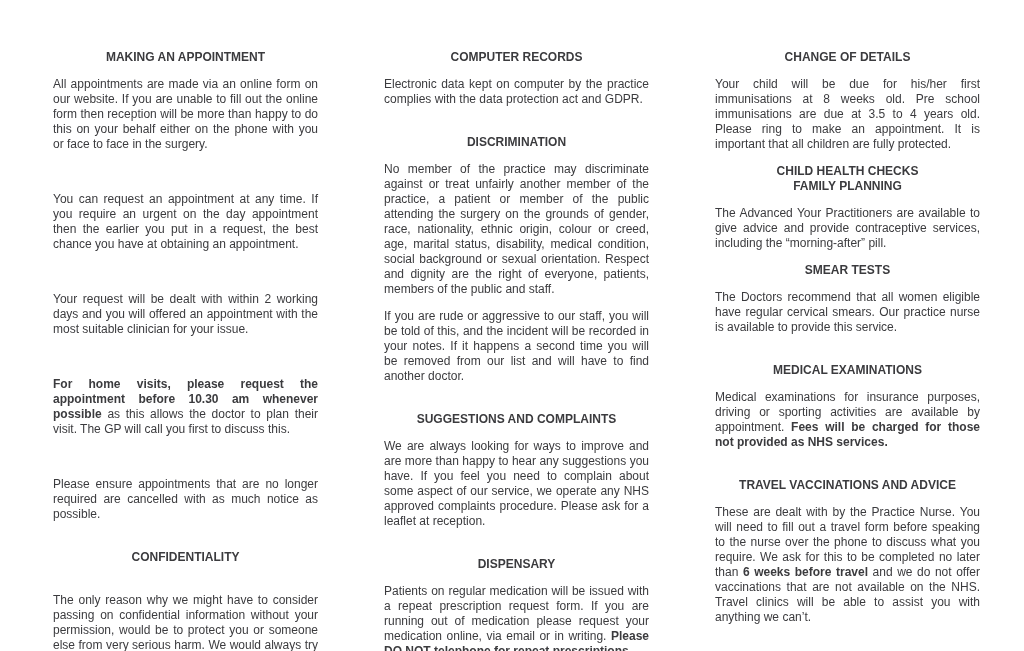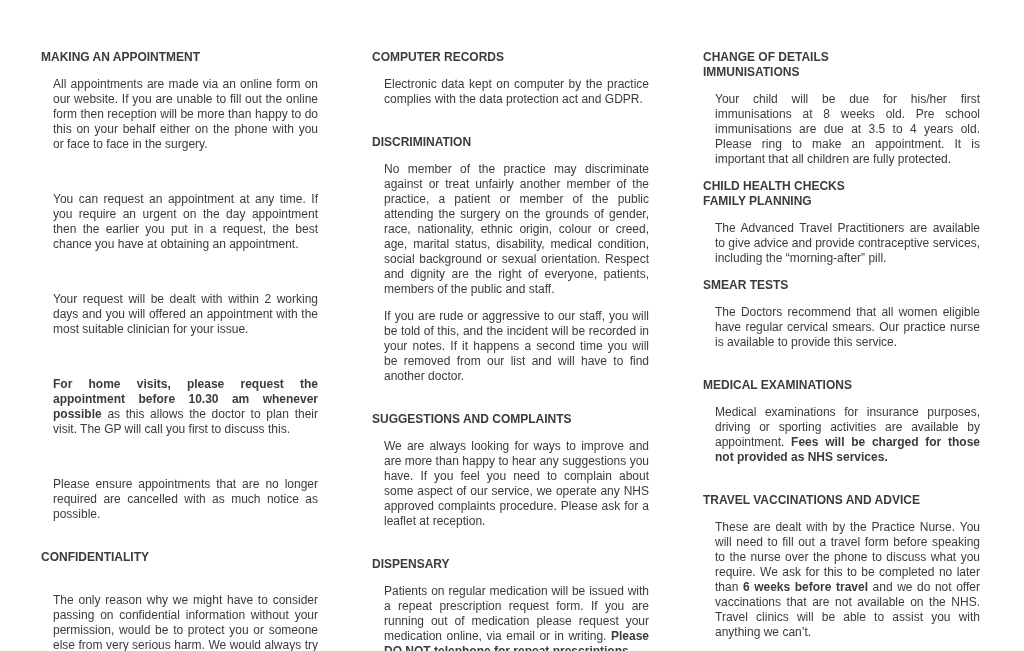--- a/index.html
+++ b/index.html
@@ -25,21 +25,21 @@
   .col {
     flex: 0 0 289px;
     width: 289px;
     font-size: 12px;
     line-height: 15px;
     text-align: justify;
     text-justify: inter-word;
   }
   .heading {
     font-weight: bold;
-    text-align: left;
+    text-align: center;
     margin: 0;
     font-size: 12px;
     line-height: 15px;
   }
   .para {
     margin: 12px;
   }
   .center-line {
     text-align: left;
     margin: 0;
@@ -86,25 +86,24 @@
         <div class="spacer"></div>
         <div class="heading">DISPENSARY</div>
         <p class="para"><span>Patients on regular medication will be issued with a repeat prescription request form.  If you are running out of medication please request your medication online, via email or in writing.   </span><span class="b">Please DO NOT telephone for repeat prescriptions.</span></p>
         <div class="spacer"></div>
         <p class="para center-line"><span class="b">Our Dispensary opening hours are</span><span>:</span></p>
         <p class="para center-line"><span class="b">Monday-Friday 9am-6.30pm</span></p>
         <p class="para"><span>We dispense medicines to all those who notes more than one mile from a chemist.</span></p>
       </div>
     <div class="col">
         <div class="heading">CHANGE OF DETAILS</div>
-        <div class="heading">IMMUNISATIONS</div>
         <p class="para"><span>Your child will be due for his/her first immunisations at 8 weeks old.  Pre school immunisations are due at 3.5 to 4 years old.  Please ring to make an appointment. It is important that all children are fully protected.</span></p>
         <div class="heading">CHILD HEALTH CHECKS</div>
         <div class="heading">FAMILY PLANNING</div>
-        <p class="para"><span>The Advanced Travel Practitioners are available to give advice and provide contraceptive services, including the “morning-after” pill.</span></p>
+        <p class="para"><span>The Advanced Your Practitioners are available to give advice and provide contraceptive services, including the “morning-after” pill.</span></p>
         <div class="heading">SMEAR TESTS</div>
         <p class="para"><span>The Doctors recommend that all women eligible have regular cervical smears.  Our practice nurse is available to provide this service.</span></p>
         <div class="spacer"></div>
         <div class="heading">MEDICAL EXAMINATIONS</div>
         <p class="para"><span>Medical examinations for insurance purposes, driving or sporting activities are available by appointment. </span><span class="b">Fees will be charged for those not provided as NHS services.</span></p>
         <div class="spacer"></div>
         <div class="heading">TRAVEL VACCINATIONS AND ADVICE</div>
         <p class="para"><span>These are dealt with by the Practice Nurse.  You will need to fill out a travel form before speaking to the nurse over the phone to discuss what you require. We ask for this to be completed no later than </span><span class="b">6 weeks before travel</span><span> and we do not offer vaccinations that are not available on the NHS. Travel clinics will be able to assist you with anything we can’t.</span></p>
       </div>
   </div>

